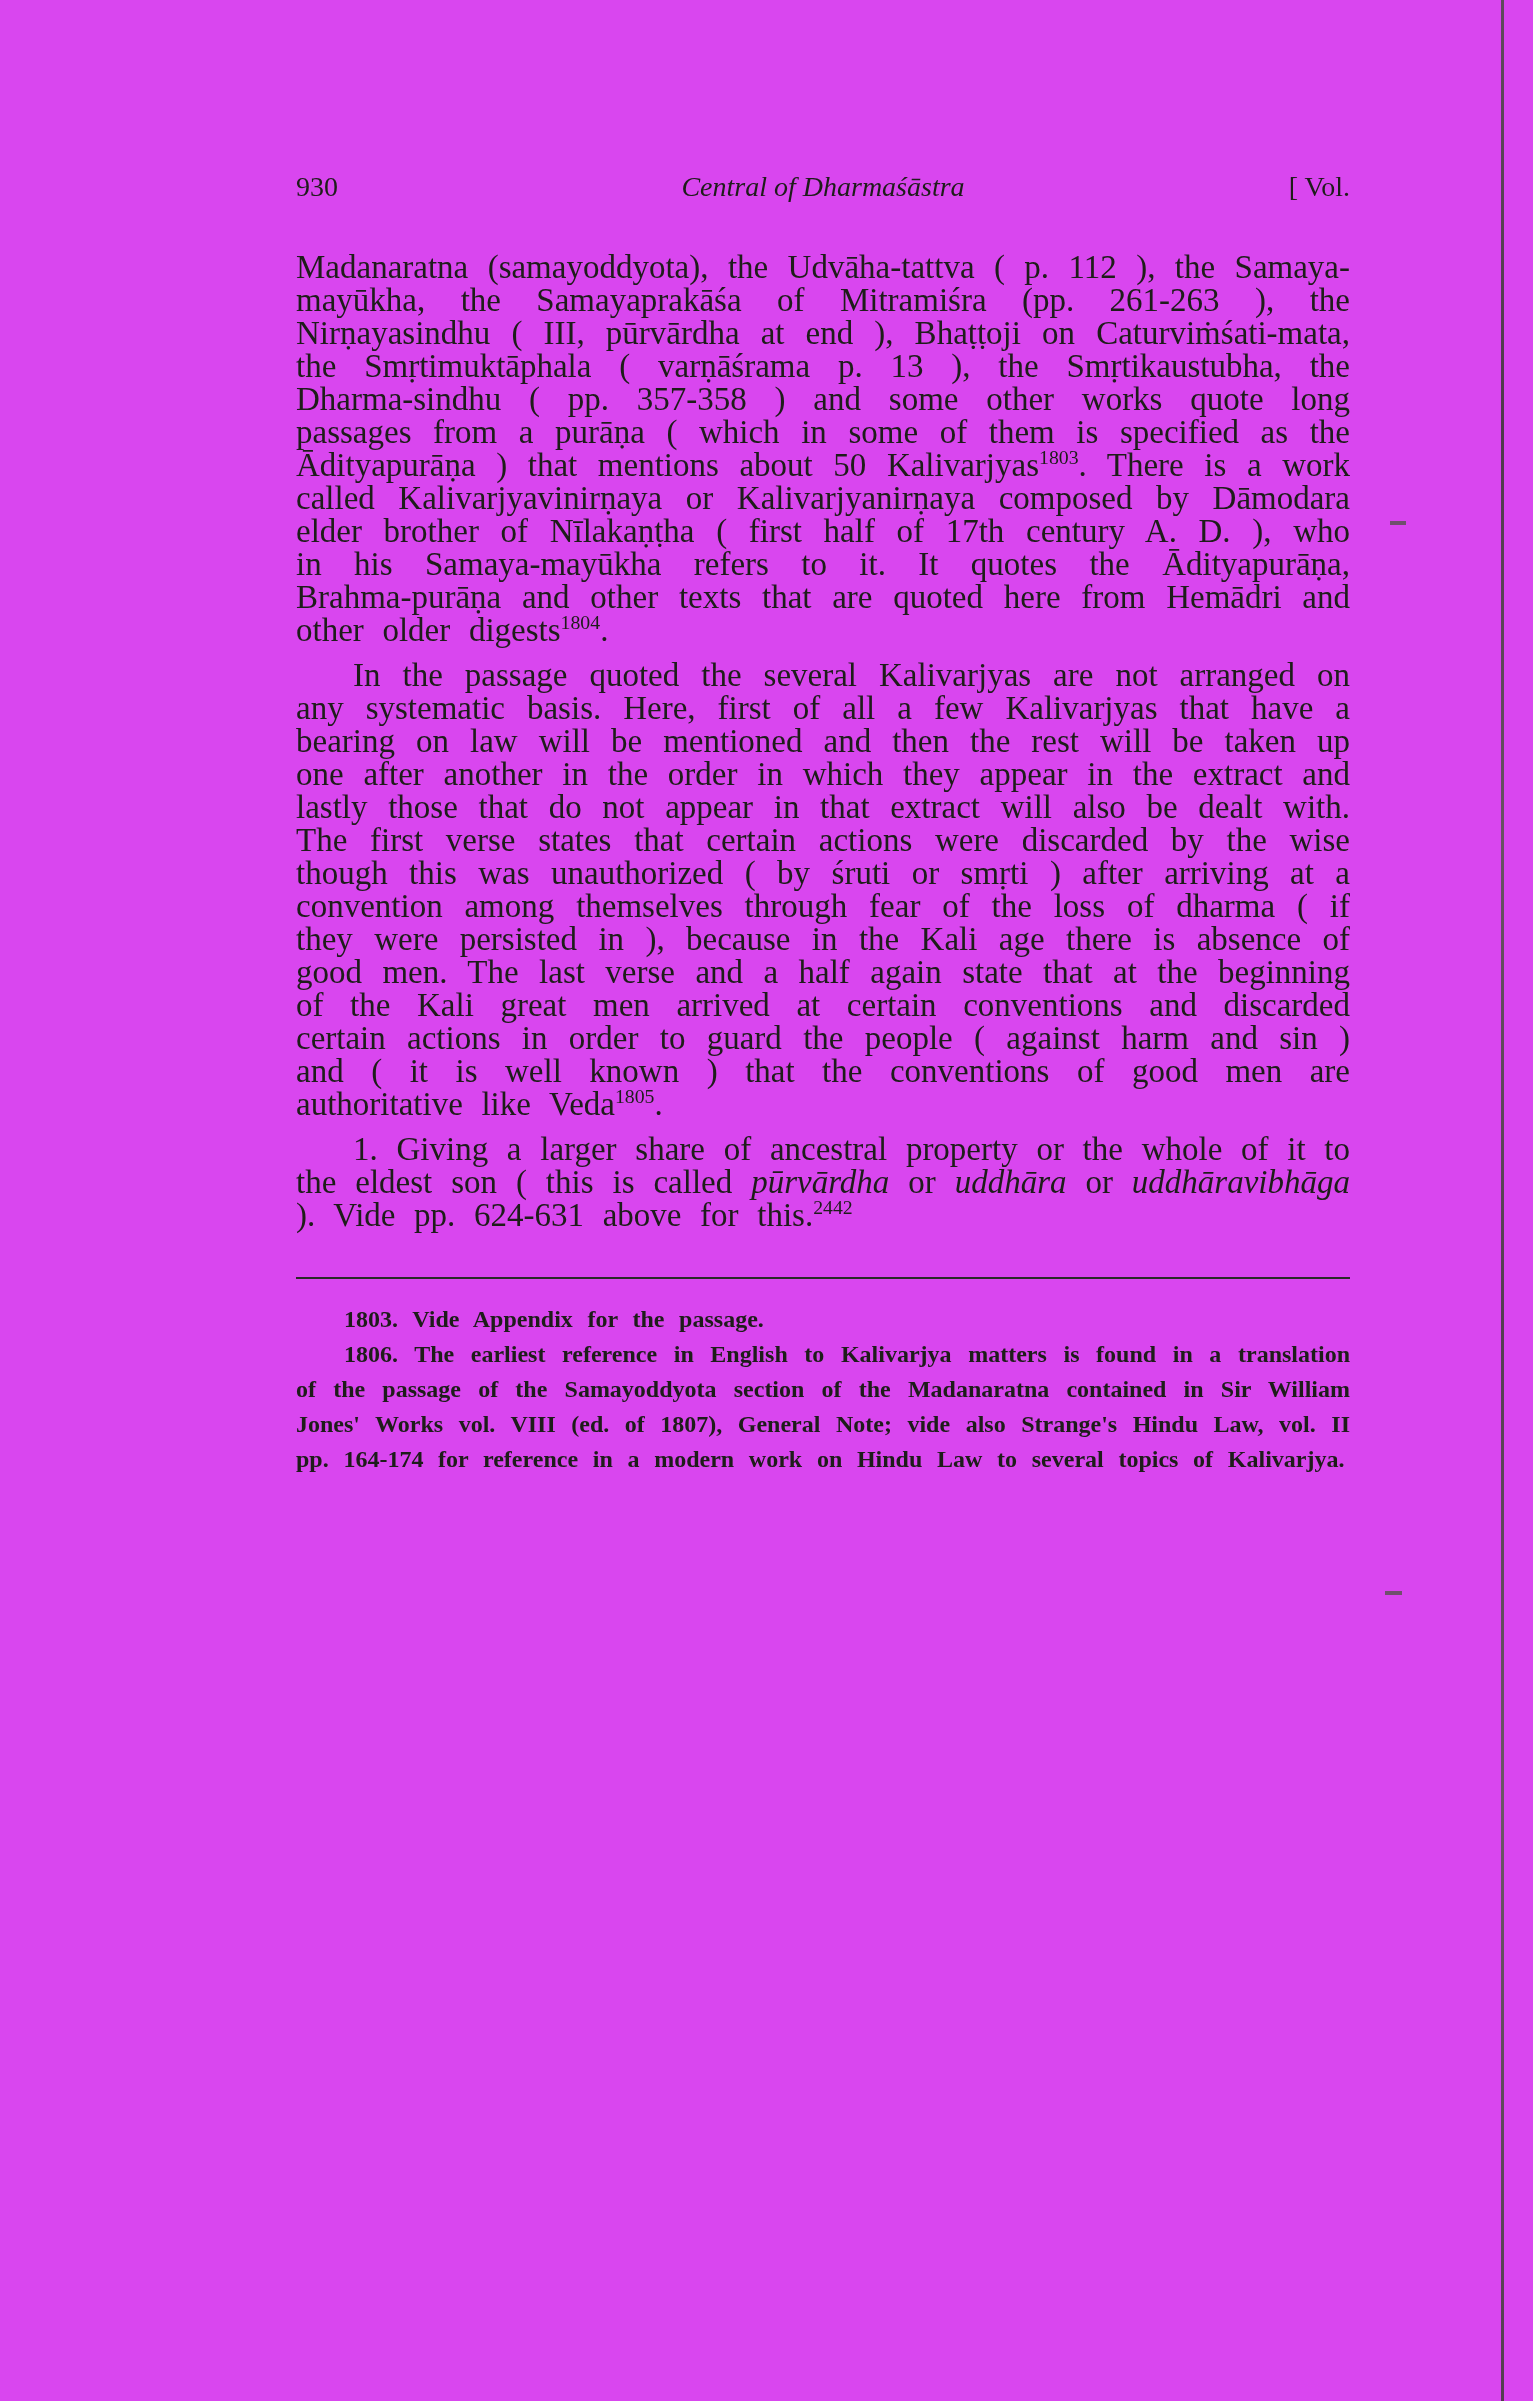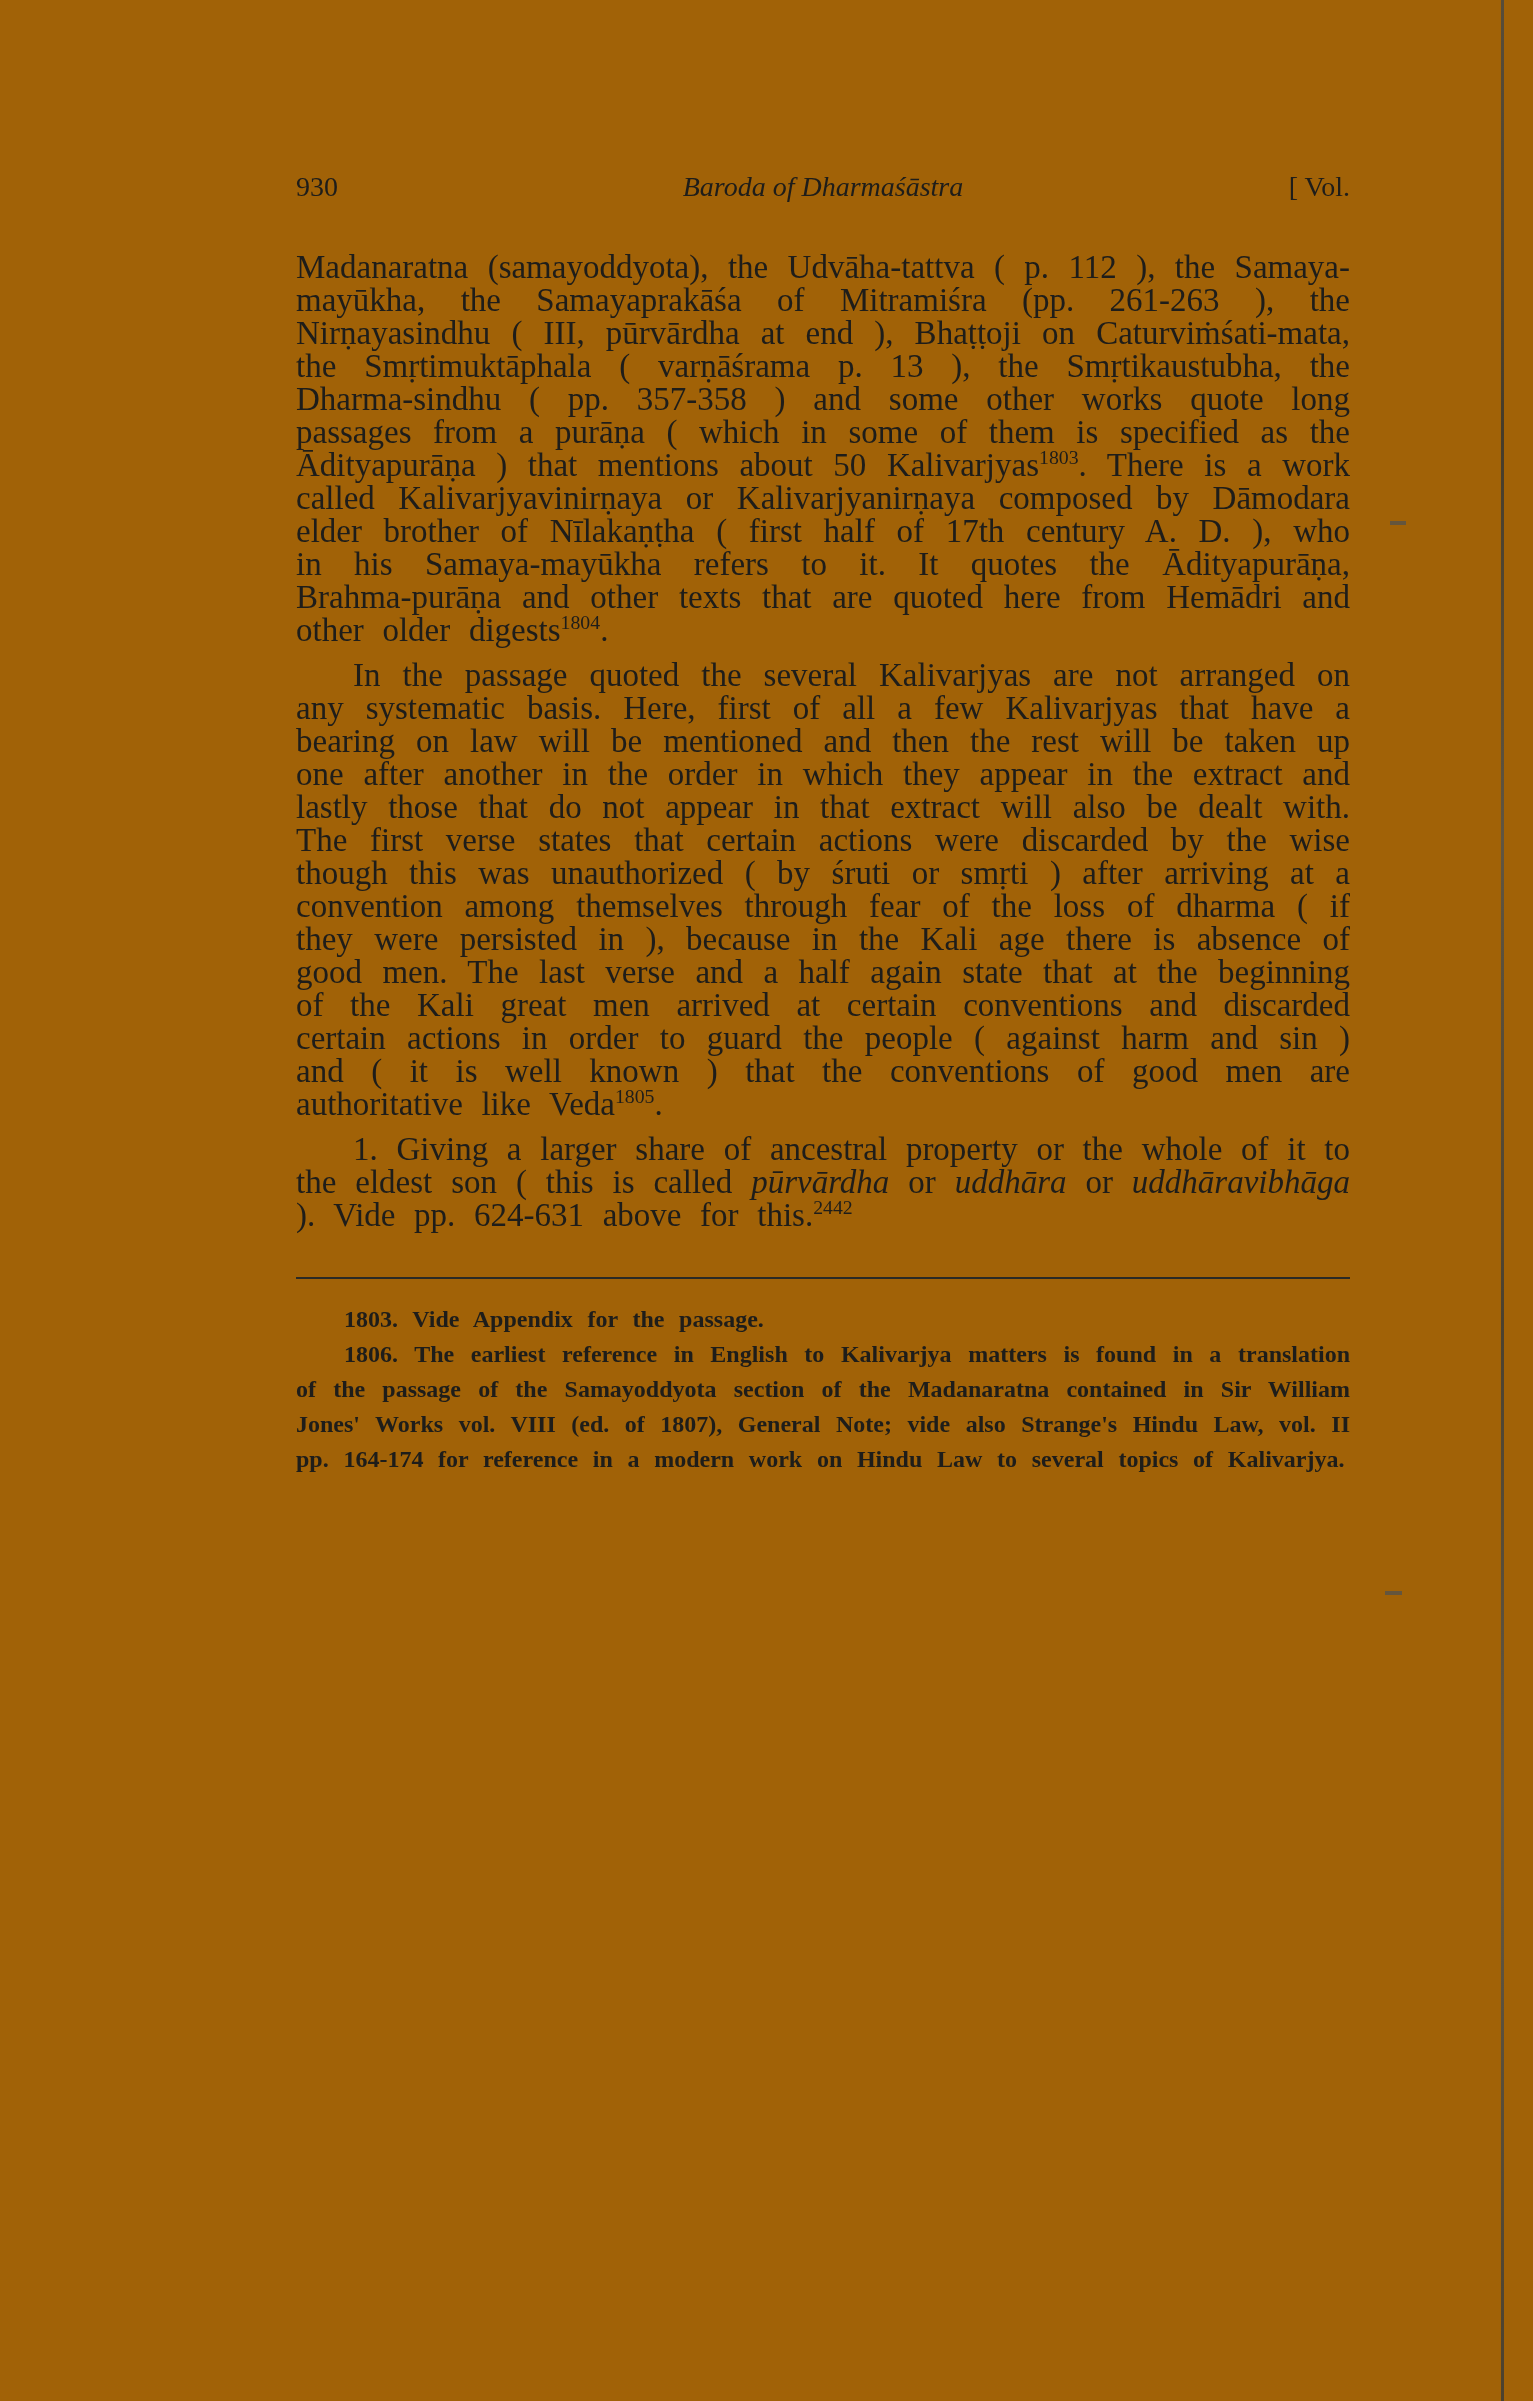--- a/index.html
+++ b/index.html
@@ -1,21 +1,21 @@
 <!DOCTYPE html>
 <html style="font-size:14px"><head>
 <meta charset="utf-8">
 <style>
   * { margin: 0; padding: 0; box-sizing: border-box; }
   html, body { background: #f6f4ed; }
   .page {
     position: relative;
     width: 1533px;
     height: 2401px;
-    background: #a16207;
+    background: #d946ef;
     color: #1e1d1a;
     font-family: "Liberation Serif", serif;
     overflow: hidden;
   }
   .edge-line {
     position: absolute;
     top: 0;
     bottom: 0;
     right: 29px;
     width: 3.5px;
@@ -86,21 +86,21 @@
 <div class="page">
 
   <div class="edge-line"></div>
   <div class="margin-mark mark-1"></div>
   <div class="margin-mark mark-2"></div>
 
   <div class="content">
 
     <div class="header">
       <span class="page-number">930</span>
-      <span class="running-title">Baroda of Dharmaśāstra</span>
+      <span class="running-title">Central of Dharmaśāstra</span>
       <span class="volume-label">[ Vol.</span>
     </div>
 
     <div class="body-text" id="paragraphs">
         <p class="para"><span>Madanaratna (samayoddyota), the Udvāha-tattva ( p. 112 ), the Samaya-mayūkha, the Samayaprakāśa of Mitramiśra (pp. 261-263 ), the Nirṇayasindhu ( III, pūrvārdha at end ), Bhaṭṭoji on Caturviṁśati-mata, the Smṛtimuktāphala ( varṇāśrama p. 13 ), the Smṛtikaustubha, the Dharma-sindhu ( pp. 357-358 ) and some other works quote long passages from a purāṇa ( which in some of them is specified as the Ādityapurāṇa ) that mentions about 50 Kalivarjyas</span><sup>1803</sup><span>. There is a work called Kalivarjyavinirṇaya or Kalivarjyanirṇaya composed by Dāmodara elder brother of Nīlakaṇṭha ( first half of 17th century A. D. ), who in his Samaya-mayūkha refers to it. It quotes the Ādityapurāṇa, Brahma-purāṇa and other texts that are quoted here from Hemādri and other older digests</span><sup>1804</sup><span>.</span></p>
         <p class="para indent"><span>In the passage quoted the several Kalivarjyas are not arranged on any systematic basis. Here, first of all a few Kalivarjyas that have a bearing on law will be mentioned and then the rest will be taken up one after another in the order in which they appear in the extract and lastly those that do not appear in that extract will also be dealt with. The first verse states that certain actions were discarded by the wise though this was unauthorized ( by śruti or smṛti ) after arriving at a convention among themselves through fear of the loss of dharma ( if they were persisted in ), because in the Kali age there is absence of good men. The last verse and a half again state that at the beginning of the Kali great men arrived at certain conventions and discarded certain actions in order to guard the people ( against harm and sin ) and ( it is well known ) that the conventions of good men are authoritative like Veda</span><sup>1805</sup><span>.</span></p>
         <p class="para indent"><span>1. Giving a larger share of ancestral property or the whole of it to the eldest son ( this is called </span><i>pūrvārdha</i><span> or </span><i>uddhāra</i><span> or </span><i>uddhāravibhāga</i><span> ).  Vide pp. 624-631 above for this.</span><sup>2442</sup></p>
       </div>
 
     <hr class="fn-rule">

